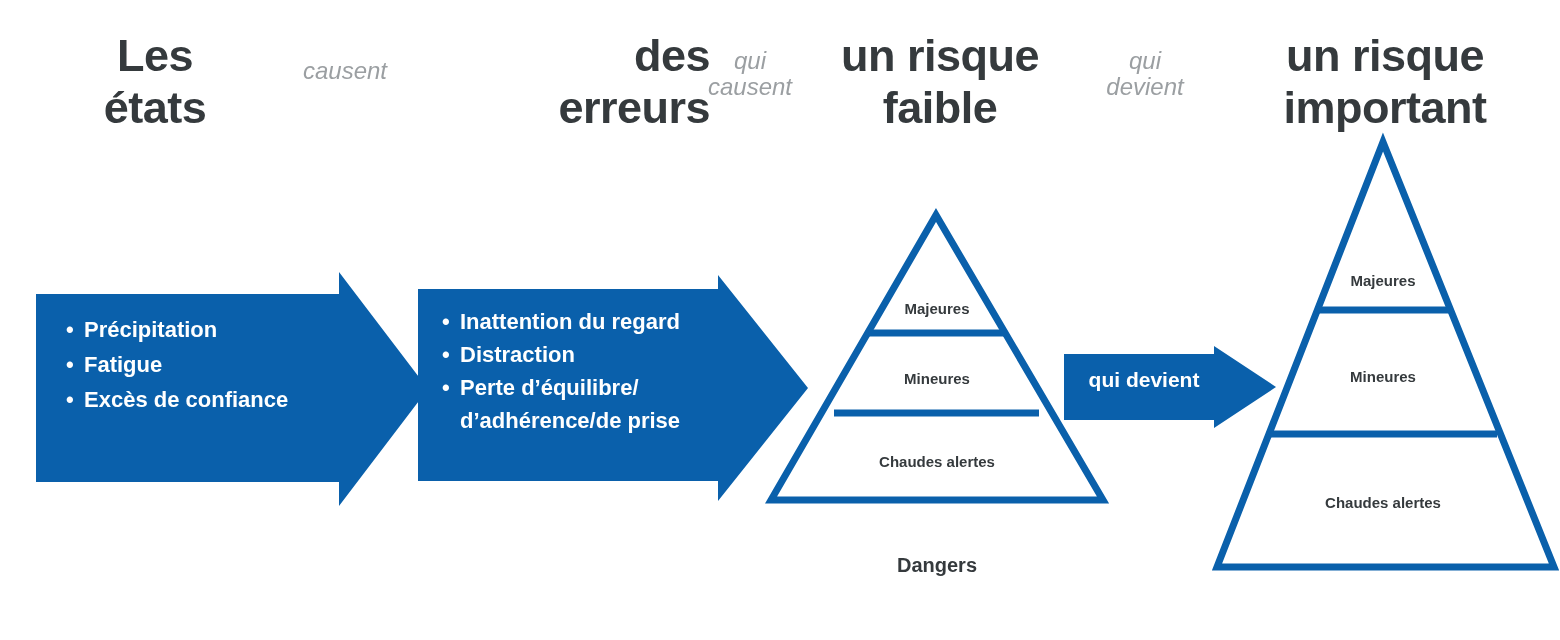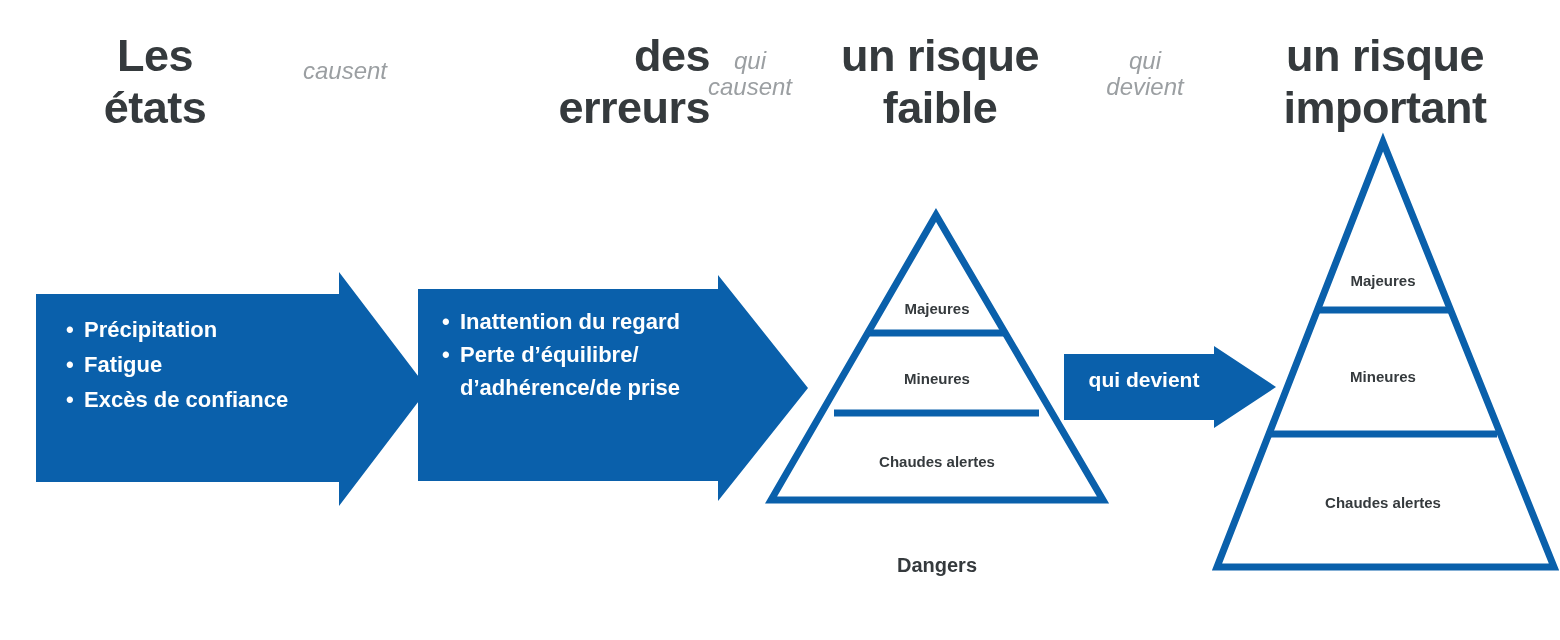--- a/index.html
+++ b/index.html
@@ -169,20 +169,21 @@
       <li>Excès de confiance</li>
     </ul>
   </div>
 
   <div class="big-arrow" id="arrow2">
     <svg width="392" height="226" viewBox="0 0 392 226">
       <path d="M0,14 L300,14 L300,0 L390,113 L300,226 L300,206 L0,206 Z" fill="#0a60ab"></path>
     </svg>
     <ul class="bullet-list">
       <li>Inattention du regard</li>
+      <li>Distraction</li>
       <li>Perte d’équilibre/
 d’adhérence/de prise</li>
     </ul>
   </div>
 
   <div class="pyramid" id="pyramid1">
     <svg width="345" height="310" viewBox="0 0 345 310">
 
       <path d="M171,10 L338,295 L6,295 Z" fill="#ffffff" stroke="#0a60ab" stroke-width="7" stroke-linejoin="miter"></path>
 

